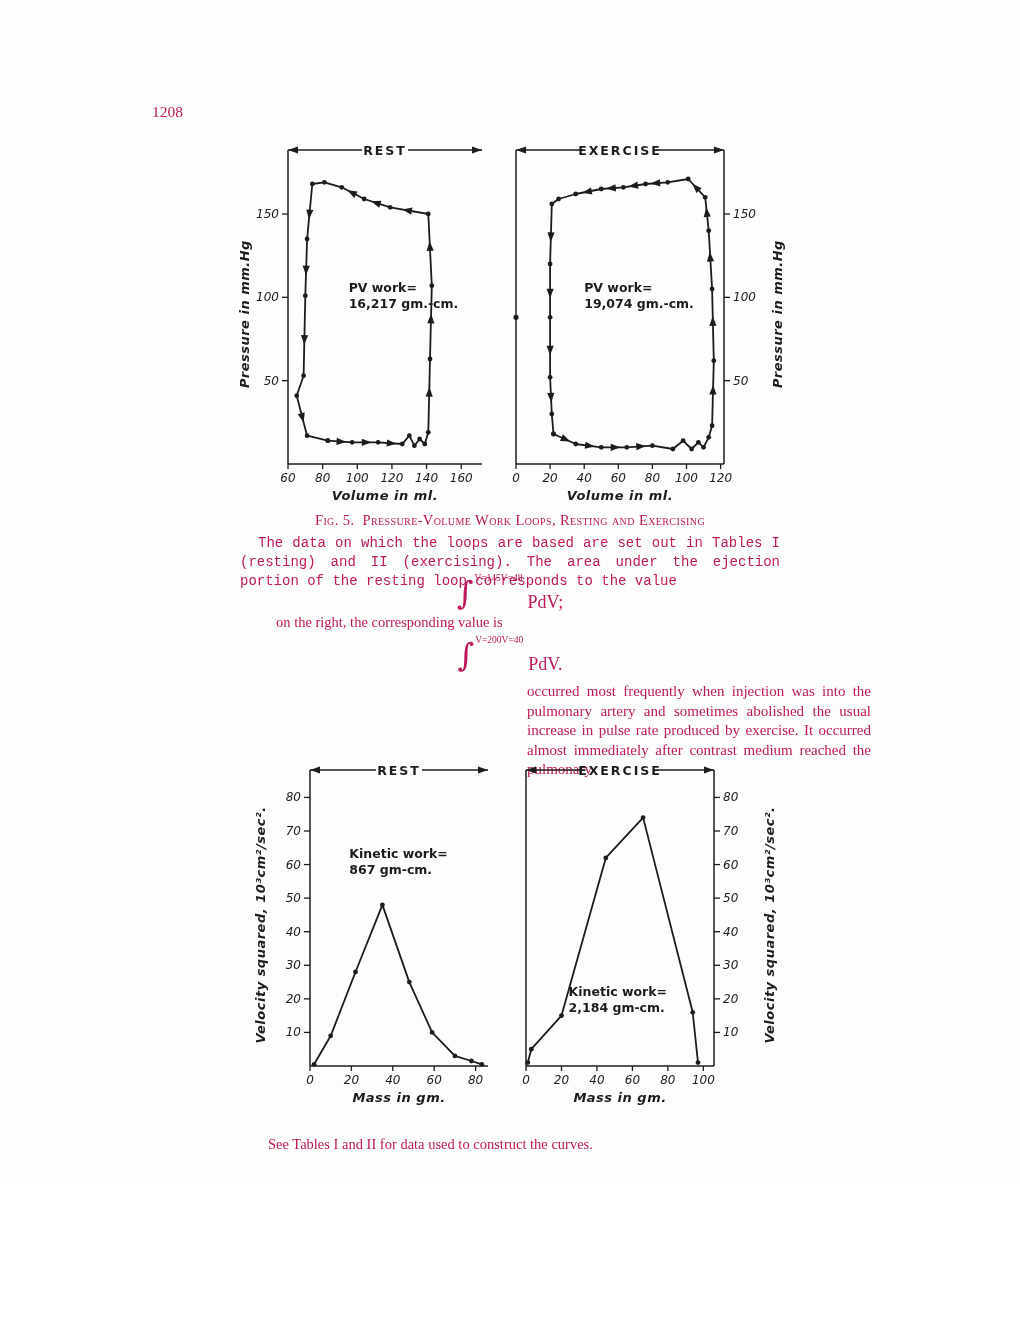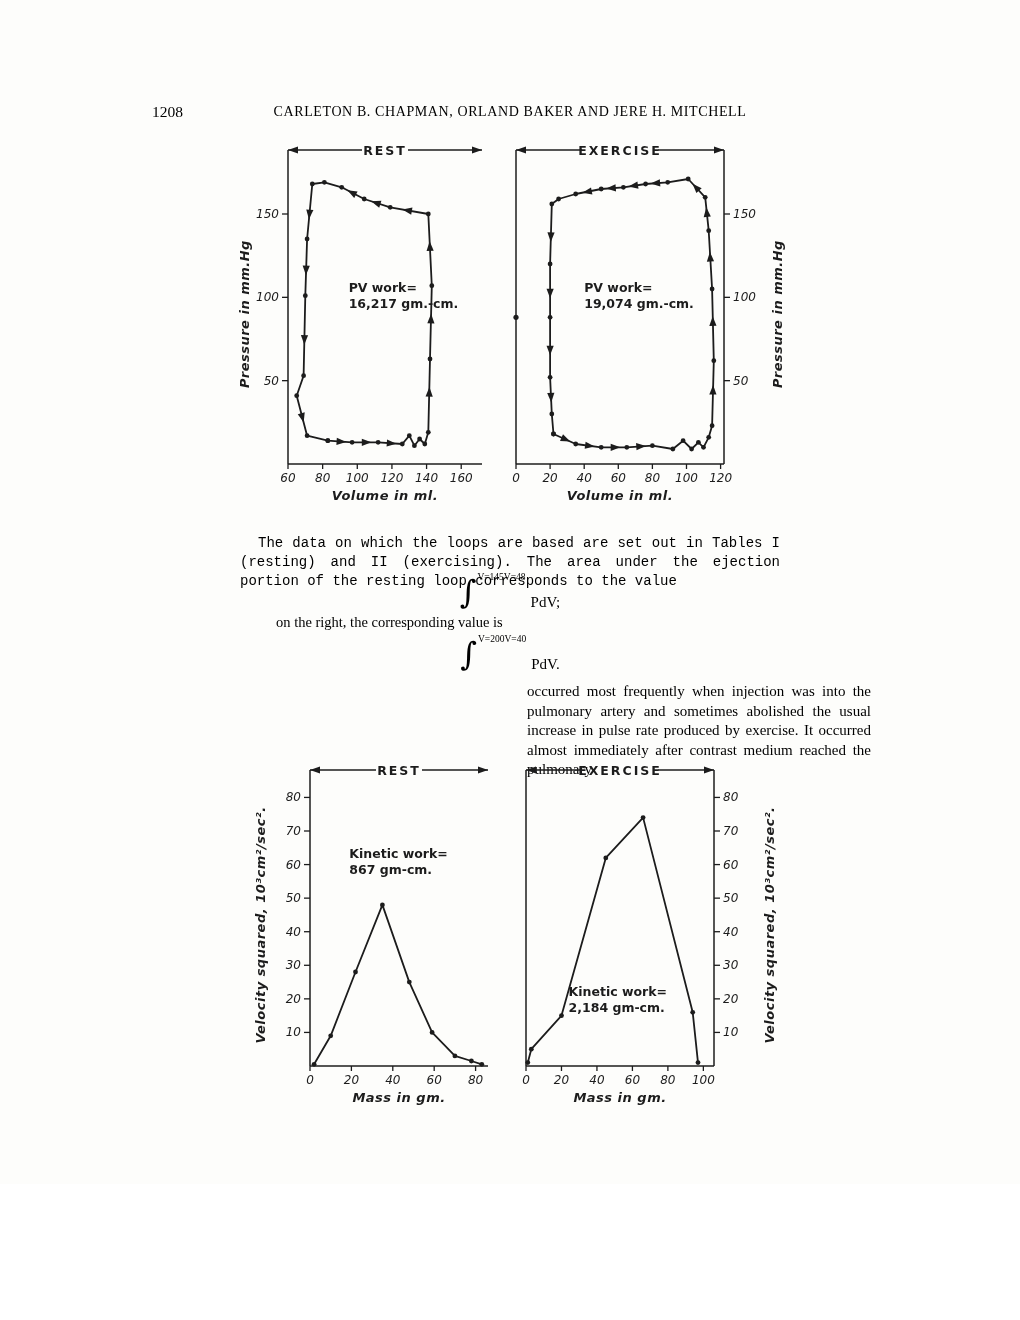--- a/index.html
+++ b/index.html
@@ -1,19 +1,19 @@
 <!DOCTYPE html>
 <html><head>
 <meta charset="utf-8">
 <style>
   * { box-sizing: border-box; }
   html,body { margin:0; padding:0; background:#ffffff; }
   .page {
     position:relative; width:1020px; height:1184px; margin:0 auto;
-    background:#fdfdfb; color:#000000;
+    background:#fdfdfb; color:#be185d;
     font-family:"Liberation Serif", serif; overflow:hidden;padding-left:20px;
   }
   .page-number { position:absolute; left:152px; top:103px; font-size:15.5px; }
   .running-head {
     position:absolute; left:0; top:104px; width:100%;
     text-align:center; font-size:14px; letter-spacing:0.6px;
   }
   .fig5-row { position:absolute; left:236px; top:130px; display:flex; gap:10px; }
   .fig6-row { position:absolute; left:252px; top:756px; display:flex; gap:16px; }
   .chart svg { display:block; }
@@ -36,39 +36,38 @@
   }
   .integral-line { position:absolute; left:0; width:100%; text-align:center; }
   .integral-1 { top:572px; }
   .integral-2 { top:634px; }
   .integral { display:inline-flex; align-items:center; }
   .int-sign { font-size:32px; line-height:1; font-family:"DejaVu Serif", serif; }
   .int-limits {
     display:inline-flex; flex-direction:row; justify-content:center;
     height:40px; font-size:9.5px; margin:0 5px 0 1px; text-align:left;
   }
-  .int-body { font-size:15px;margin-top:20px; }
+  .int-body { font-size:18px;margin-top:20px; }
   .between-text { position:absolute; left:244px; top:614px; font-size:14.5px;margin-left:32px; }
 
   .body-col {
     position:absolute; top:682px; width:344px;
     font-size:15px; line-height:19.6px; text-align:justify;
   }
   .col-left { left:150px; }
   .col-right { left:527px; }
 
   .fig6-note { position:absolute; left:268px; top:1136px; font-size:14.5px; }
 </style>
 </head>
 <body>
 
 <div class="page">
 
   <div class="page-number">1208</div>
-  <div class="running-head">CARLETON B. CHAPMAN, ORLAND BAKER AND JERE H. MITCHELL</div>
 
   <div class="fig5-row">
     <div class="chart">
         <svg width="260" height="392">
           <line x1="52" y1="20" x2="126" y2="20" stroke="#1c1c1c" stroke-width="1.6"></line>
           <line x1="172" y1="20" x2="246" y2="20" stroke="#1c1c1c" stroke-width="1.6"></line>
           <path d="M 52 20 l 10 -3.6 l 0 7.2 Z" fill="#1c1c1c"></path>
           <path d="M 246 20 l -10 -3.6 l 0 7.2 Z" fill="#1c1c1c"></path>
           <text x="149" y="24.5" text-anchor="middle" class="ct-title">REST</text>
           <line x1="52" y1="20" x2="52" y2="334" stroke="#1c1c1c" stroke-width="1.5"></line>
@@ -213,20 +212,23 @@
           <path d="M 5 0 L -4.6 -3.6 L -4.6 3.6 Z" fill="#1c1c1c" transform="translate(44.1 163.3) rotate(90.0)"></path>
           <path d="M 5 0 L -4.6 -3.6 L -4.6 3.6 Z" fill="#1c1c1c" transform="translate(44.1 220.3) rotate(90.0)"></path>
           <path d="M 5 0 L -4.6 -3.6 L -4.6 3.6 Z" fill="#1c1c1c" transform="translate(45.0 267.5) rotate(87.3)"></path>
           <circle cx="10" cy="187.33333333333334" r="2.6" fill="#1c1c1c"></circle>
           <text x="78.1967213114754" y="162.33333333333334" class="ct-anno">PV work=</text>
           <text x="78.1967213114754" y="178.33333333333334" class="ct-anno">19,074 gm.-cm.</text>
         </svg>
       </div>
   </div>
 
+  <div class="fig-caption fig5-caption">
+    <span class="fig-label">Fig. 5.</span><span>Pressure-Volume Work Loops, Resting and Exercising</span>
+  </div>
 
   <div class="fig5-para">The data on which the loops are based are set out in Tables I (resting) and II (exercising).  The area under the ejection portion of the resting loop corresponds to the value</div>
 
   <div class="integral-line integral-1">
     <span class="integral">
       <span class="int-sign">∫</span>
       <span class="int-limits">
         <span class="int-upper">V=145</span>
         <span class="int-lower">V=48</span>
       </span>
@@ -348,14 +350,15 @@
           <circle cx="89.8" cy="101.9" r="2.4" fill="#1c1c1c"></circle>
           <circle cx="127.1" cy="61.6" r="2.4" fill="#1c1c1c"></circle>
           <circle cx="176.7" cy="256.3" r="2.4" fill="#1c1c1c"></circle>
           <circle cx="182.0" cy="306.6" r="2.4" fill="#1c1c1c"></circle>
           <text x="52.56603773584906" y="239.5" class="ct-anno">Kinetic work=</text>
           <text x="52.56603773584906" y="255.5" class="ct-anno">2,184 gm-cm.</text>
         </svg>
       </div>
   </div>
 
+  <div class="fig6-note">See Tables I and II for data used to construct the curves.</div>
 
 </div>
 
 </body></html>

